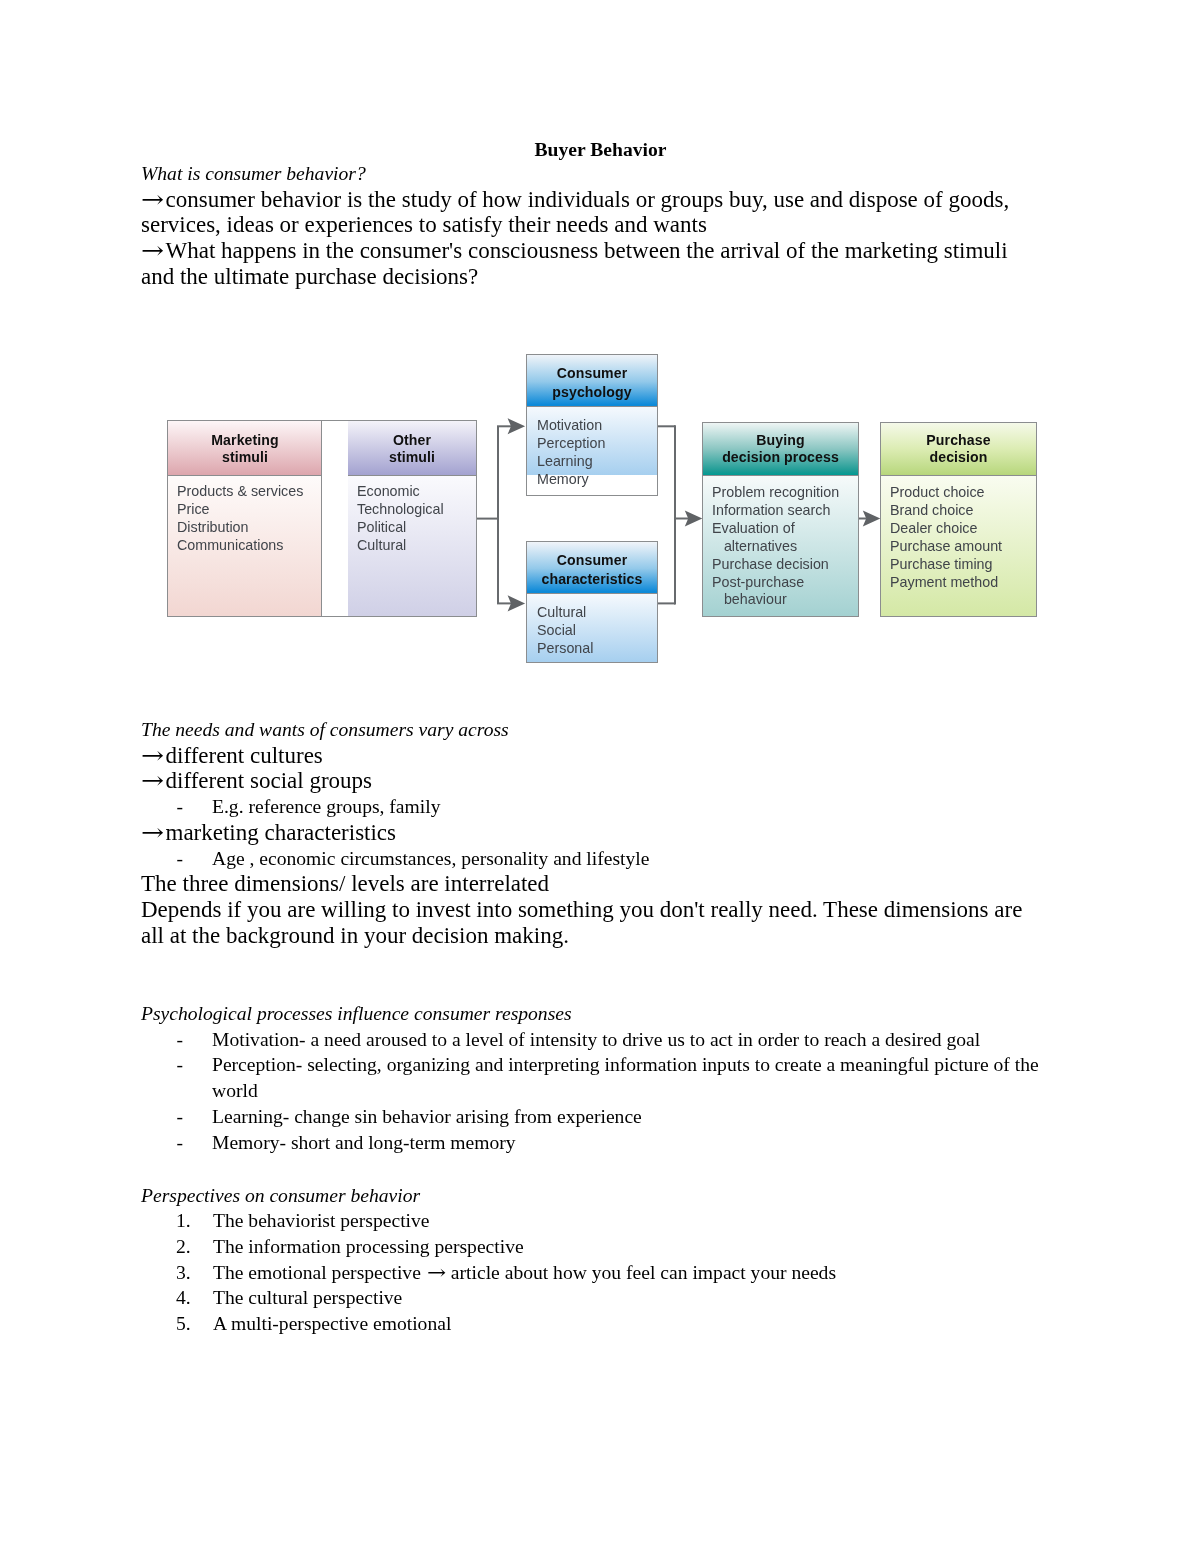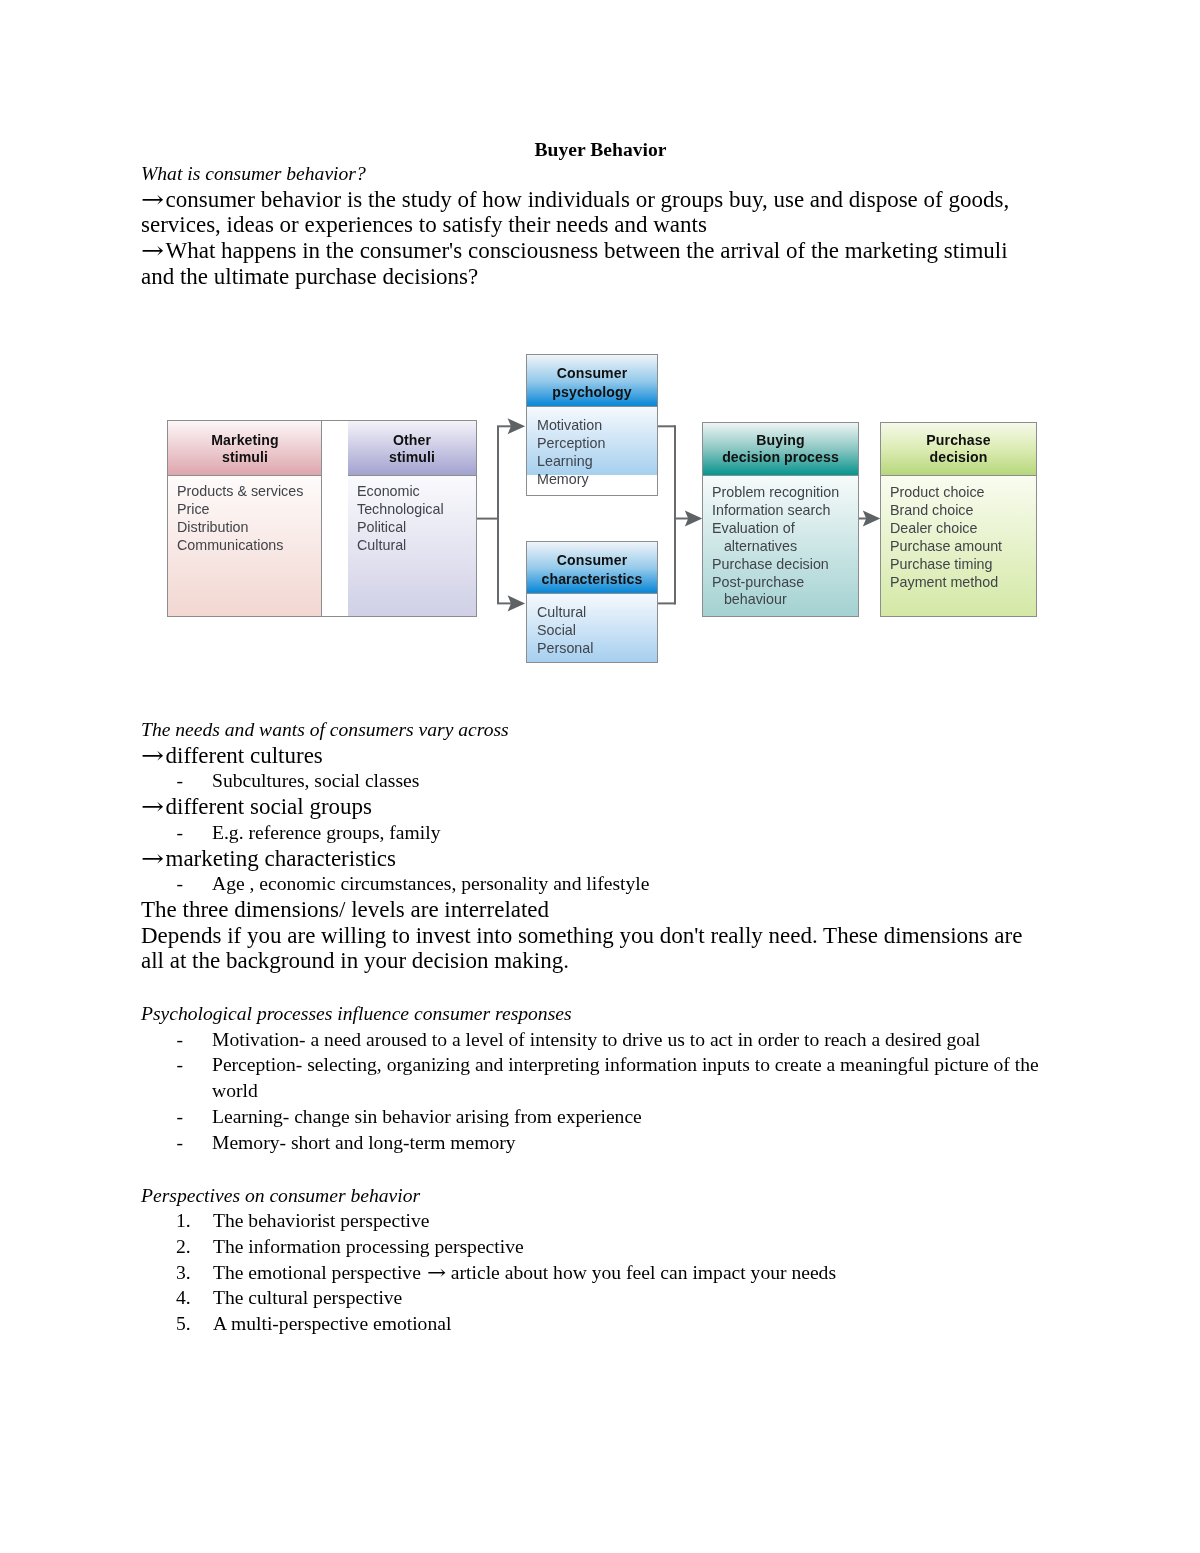--- a/index.html
+++ b/index.html
@@ -200,21 +200,20 @@
   <div class="doc">
     <div class="doc-title">Buyer Behavior</div>
     <div class="sec" id="sec0">
       <div class="hd">What is consumer behavior?</div>
       <div class="ln arrowln"><span class="arw">→</span><span>consumer behavior is the study of how individuals or groups buy, use and dispose of goods, services, ideas or experiences to satisfy their needs and wants</span></div>
       <div class="ln arrowln"><span class="arw">→</span><span>What happens in the consumer's consciousness between the arrival of the marketing stimuli and the ultimate purchase decisions?</span></div>
     </div>
     <div class="sec" id="sec1">
       <div class="hd">The needs and wants of consumers vary across</div>
       <div class="ln arrowln"><span class="arw">→</span><span>different cultures</span></div>
-      <div class="dash-item"><span class="bl">-</span><span>Subcultures, social classes</span></div>
       <div class="ln arrowln"><span class="arw">→</span><span>different social groups</span></div>
       <div class="dash-item"><span class="bl">-</span><span>E.g. reference groups, family</span></div>
       <div class="ln arrowln"><span class="arw">→</span><span>marketing characteristics</span></div>
       <div class="dash-item"><span class="bl">-</span><span>Age , economic circumstances, personality and lifestyle</span></div>
       <div class="ln">The three dimensions/ levels are interrelated</div>
       <div class="ln">Depends if you are willing to invest into something you don't really need. These dimensions are all at the background in your decision making.</div>
     </div>
     <div class="sec" id="sec2">
       <div class="hd">Psychological processes influence consumer responses</div>
       <div class="dash-item"><span class="bl">-</span><span>Motivation- a need aroused to a level of intensity to drive us to act in order to reach a desired goal</span></div>

